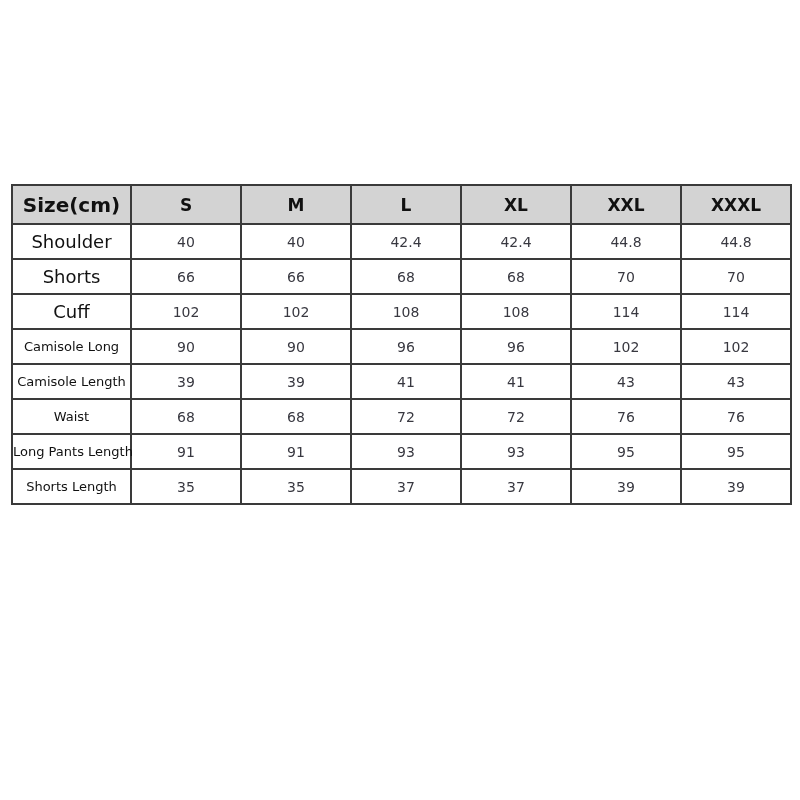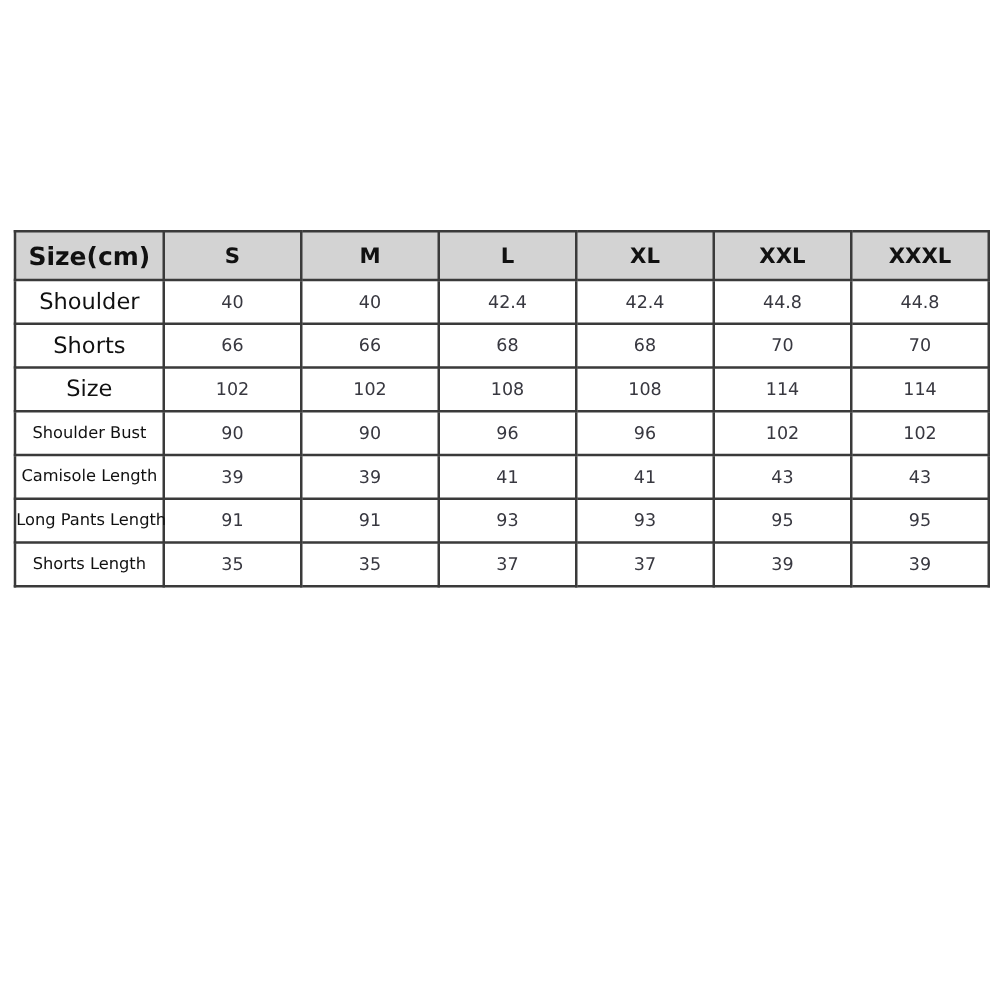--- a/index.html
+++ b/index.html
@@ -94,45 +94,54 @@
         <tr>
           <td class="lbl lbl-lg">Shorts</td>
           <td class="num">66</td>
           <td class="num">66</td>
           <td class="num">68</td>
           <td class="num">68</td>
           <td class="num">70</td>
           <td class="num">70</td>
         </tr>
         <tr>
-          <td class="lbl lbl-lg">Size</td>
+          <td class="lbl lbl-lg">Cuff</td>
           <td class="num">102</td>
           <td class="num">102</td>
           <td class="num">108</td>
           <td class="num">108</td>
           <td class="num">114</td>
           <td class="num">114</td>
         </tr>
         <tr>
-          <td class="lbl lbl-sm">Shoulder Bust</td>
+          <td class="lbl lbl-sm">Camisole Long</td>
           <td class="num">90</td>
           <td class="num">90</td>
           <td class="num">96</td>
           <td class="num">96</td>
           <td class="num">102</td>
           <td class="num">102</td>
         </tr>
         <tr>
           <td class="lbl lbl-sm">Camisole Length</td>
           <td class="num">39</td>
           <td class="num">39</td>
           <td class="num">41</td>
           <td class="num">41</td>
           <td class="num">43</td>
           <td class="num">43</td>
+        </tr>
+        <tr>
+          <td class="lbl lbl-sm">Waist</td>
+          <td class="num">68</td>
+          <td class="num">68</td>
+          <td class="num">72</td>
+          <td class="num">72</td>
+          <td class="num">76</td>
+          <td class="num">76</td>
         </tr>
         <tr>
           <td class="lbl lbl-sm">Long Pants Length</td>
           <td class="num">91</td>
           <td class="num">91</td>
           <td class="num">93</td>
           <td class="num">93</td>
           <td class="num">95</td>
           <td class="num">95</td>
         </tr>

